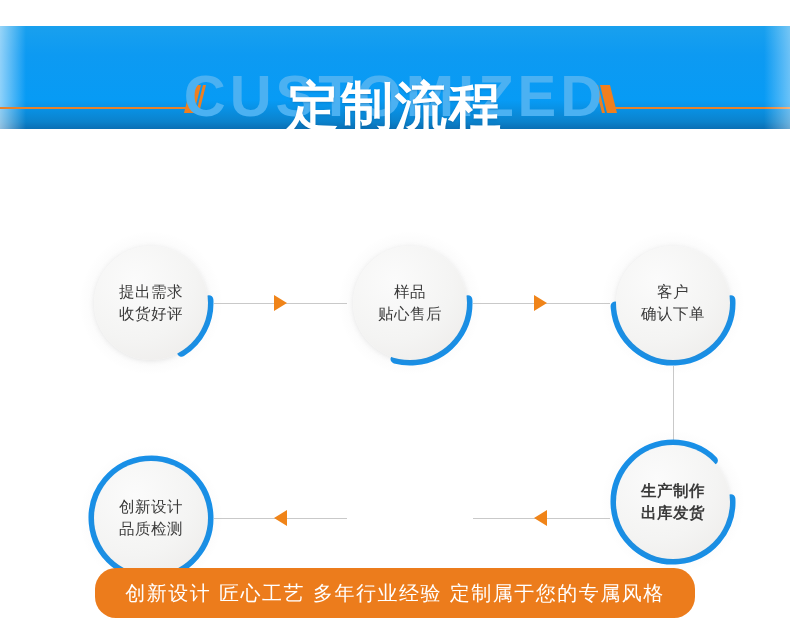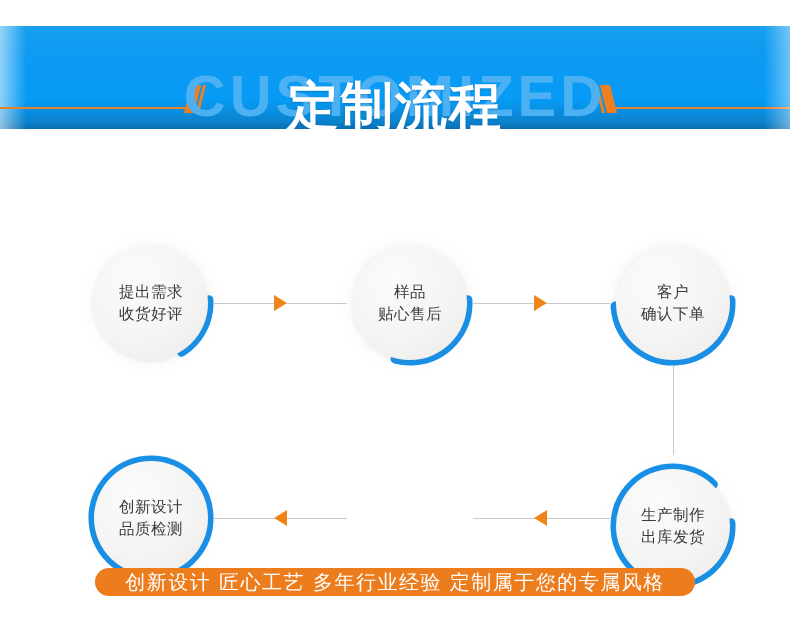--- a/index.html
+++ b/index.html
@@ -83,21 +83,21 @@
     align-items:center; justify-content:center;
     font-family:"DejaVu Sans", sans-serif;
     font-size:15.5px; color:#3a3a3a; line-height:1.45;
     letter-spacing:0.5px; text-align:center;
   }
 
   
   #node-1 { left:72px;  top:111px; }
   #node-2 { left:331px; top:111px; }
   #node-3 { left:594px; top:111px; }
-  #node-4 { left:594px; top:334px; }
+  #node-4 { left:594px; top:310px;font-weight:bold; }
   #node-5 { left:331px; top:326px; }
   #node-6 { left:72px;  top:326px; }
 
   
   .conn-h {
     position:absolute; height:1px; background:#c9c9c9;
   }
   .conn-v {
     position:absolute; width:1px; background:#c9c9c9;
   }
@@ -130,21 +130,21 @@
   
   #c45 { left:457px; top:389px; width:137px; }
   #a45 { left:518px; top:381px; }
   
   #c56 { left:198px; top:389px; width:133px; }
   #a56 { left:258px; top:381px; }
 
   
   #footer-pill {
     position:absolute; left:95px; top:568px;
-    width:600px; height:28px;
+    width:600px; height:50px;
     background:#ec7c1c;
     border-radius:21px;
     display:flex; align-items:center; justify-content:center;
     color:#ffffff;
     font-family:"DejaVu Sans", sans-serif;
     font-size:20px; letter-spacing:1.5px;
   }
 </style>
 </head>
 <body>

